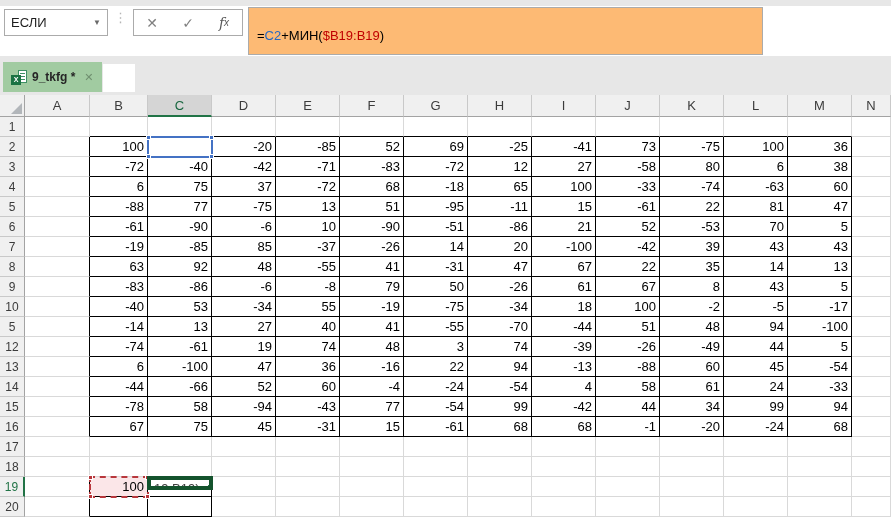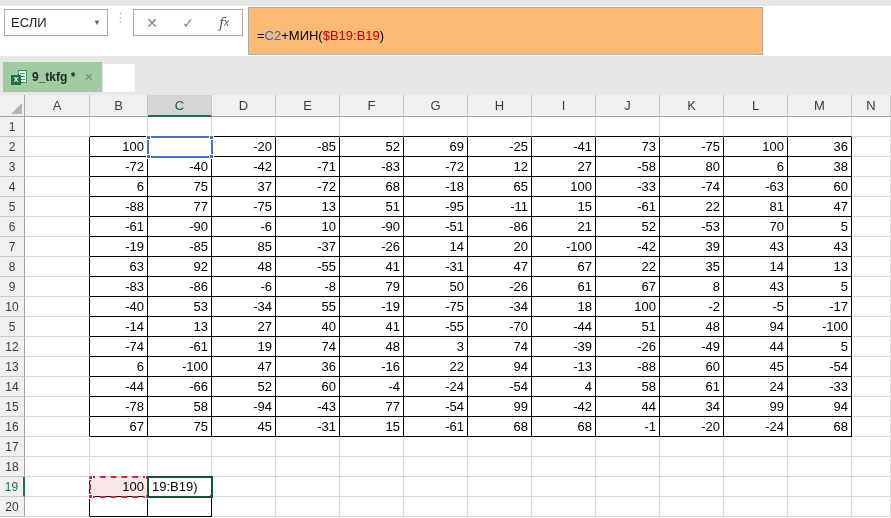--- a/index.html
+++ b/index.html
@@ -62,22 +62,22 @@
   .c.d { border-right:1px solid #000; border-bottom:1px solid #000; }
   .c.lod { border-right:1px solid #000; }
   .c.aod { border-bottom:1px solid #000; }
   .c.fill-blue { background:#dce7f5;margin-top:32px; }
   .c.fill-pink { background:#fbe6e8; }
 
   
   .ov { position:absolute; pointer-events:none; }
   .sel-c2 { left:147px; top:41px; width:66px; height:22px; border:2px solid #4472c4; }
   .ref-b19 { left:89px; top:381px; width:60px; height:22px; border:2px dashed #b8373c; }
-  .edit-c19 { left:147px; top:381px; width:66px; height:22px; border:2px solid #14532d;
-              background:transparent; font-size:13px; color:#000000; line-height:18px;
+  .edit-c19 { left:147px; top:381px; width:66px; height:14px; border:4px solid #14532d;
+              background:transparent; font-size:13px; color:#404040; line-height:18px;
               padding-left:3px; text-align:left; overflow:hidden; }
   .hdl { position:absolute; width:5px; height:5px; border:1px solid #fff; }
   .hdl.blue { background:#4472c4; }  .hdl.red { background:#b8373c; }  .hdl.green { background:#217346; }
   .h-tl { left:-3px; top:-3px; } .h-tr { right:-3px; top:-3px; }
   .h-bl { left:-3px; bottom:-3px; } .h-br { right:-3px; bottom:-3px; }
 </style>
 </head>
 <body>
 
 <div id="app">

